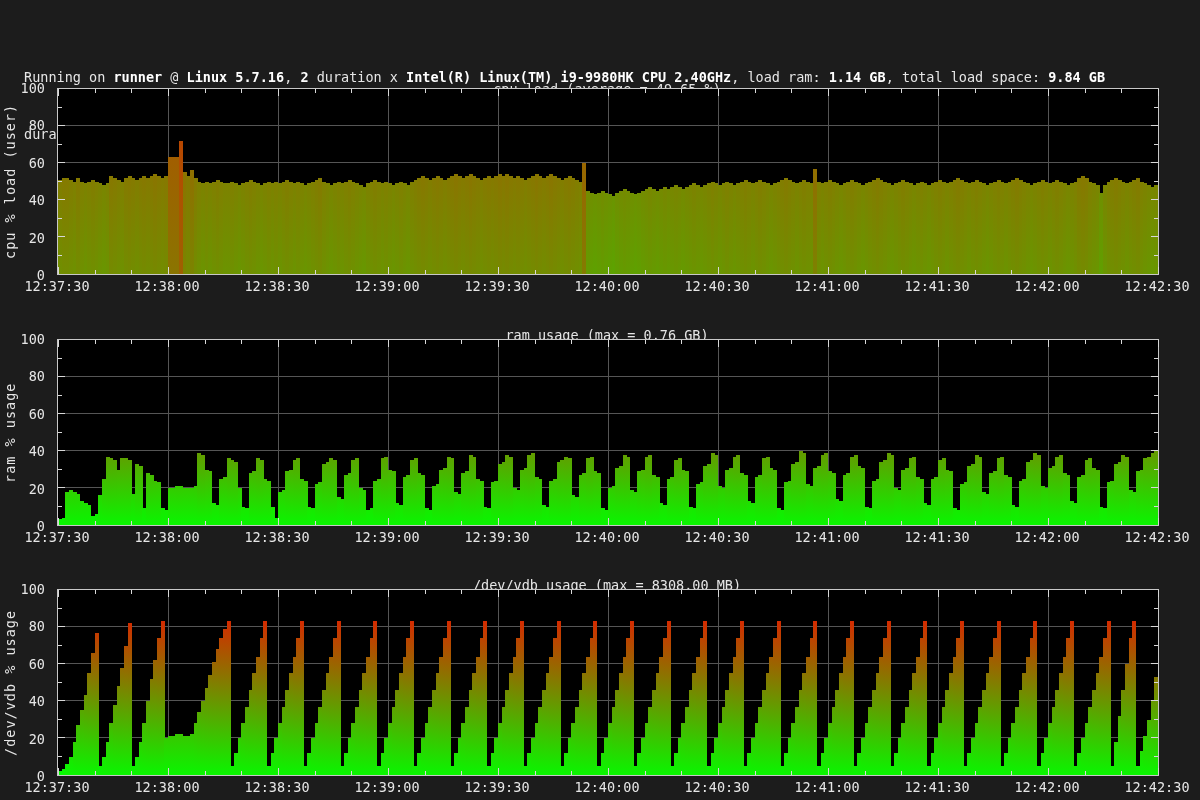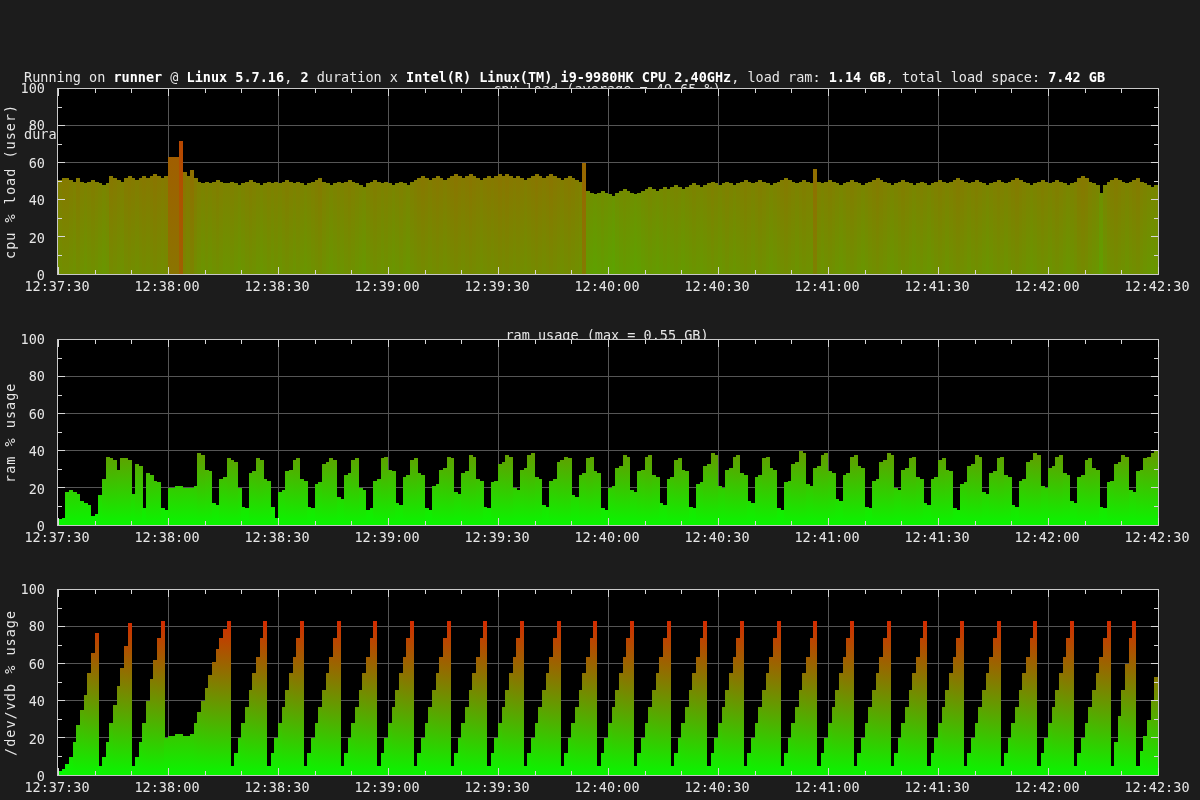--- a/index.html
+++ b/index.html
@@ -55,21 +55,21 @@
   .xticks{position:absolute;left:57px;top:213px;width:1100px;height:16px;}
   .chart:nth-of-type(2) .xticks,.chart:nth-of-type(3) .xticks{top:218px;}
   .xtick{position:absolute;transform:translateX(-50%);white-space:nowrap;}
 </style>
 </head>
 <body>
 
 <div id="page">
 
   <div class="header">
-    <div id="hline1"><span>Running on </span><b>runner</b><span> @ </span><b>Linux 5.7.16</b><span>, </span><b>2</b><span> duration x </span><b>Intel(R) Linux(TM) i9-9980HK CPU 2.40GHz</b><span>, load ram: </span><b>1.14 GB</b><span>, total load space: </span><b>7.42 GB</b></div>
+    <div id="hline1"><span>Running on </span><b>runner</b><span> @ </span><b>Linux 5.7.16</b><span>, </span><b>2</b><span> duration x </span><b>Intel(R) Linux(TM) i9-9980HK CPU 2.40GHz</b><span>, load ram: </span><b>1.14 GB</b><span>, total load space: </span><b>9.84 GB</b></div>
     <div id="hline2"><span>duration: </span><b>2022-02-10 12:37:30</b><span> .. </span><b>2022-02-10 12:42:29</b><span> (4.98 minutes)</span></div>
   </div>
 
   <section class="chart">
     <div class="title">cpu load (average = 49.65 %)</div>
     <div class="ylabel">cpu % load (user)</div>
     <div class="yticks">
         <div class="ytick" style="bottom: 0%;">0</div>
         <div class="ytick" style="bottom: 20%;">20</div>
         <div class="ytick" style="bottom: 40%;">40</div>
@@ -485,21 +485,21 @@
         <div class="xtick" style="left: 50%;">12:40:00</div>
         <div class="xtick" style="left: 60%;">12:40:30</div>
         <div class="xtick" style="left: 70%;">12:41:00</div>
         <div class="xtick" style="left: 80%;">12:41:30</div>
         <div class="xtick" style="left: 90%;">12:42:00</div>
         <div class="xtick" style="left: 100%;">12:42:30</div>
       </div>
   </section>
 
   <section class="chart">
-    <div class="title">ram usage (max = 0.55 GB)</div>
+    <div class="title">ram usage (max = 0.76 GB)</div>
     <div class="ylabel">ram % usage</div>
     <div class="yticks">
         <div class="ytick" style="bottom: 0%;">0</div>
         <div class="ytick" style="bottom: 20%;">20</div>
         <div class="ytick" style="bottom: 40%;">40</div>
         <div class="ytick" style="bottom: 60%;">60</div>
         <div class="ytick" style="bottom: 80%;">80</div>
         <div class="ytick" style="bottom: 100%;">100</div>
       </div>
     <div class="plot">
@@ -910,20 +910,21 @@
         <div class="xtick" style="left: 50%;">12:40:00</div>
         <div class="xtick" style="left: 60%;">12:40:30</div>
         <div class="xtick" style="left: 70%;">12:41:00</div>
         <div class="xtick" style="left: 80%;">12:41:30</div>
         <div class="xtick" style="left: 90%;">12:42:00</div>
         <div class="xtick" style="left: 100%;">12:42:30</div>
       </div>
   </section>
 
   <section class="chart">
+    <div class="title">/dev/vdb usage (max = 8308.00 MB)</div>
     <div class="ylabel">/dev/vdb % usage</div>
     <div class="yticks">
         <div class="ytick" style="bottom: 0%;">0</div>
         <div class="ytick" style="bottom: 20%;">20</div>
         <div class="ytick" style="bottom: 40%;">40</div>
         <div class="ytick" style="bottom: 60%;">60</div>
         <div class="ytick" style="bottom: 80%;">80</div>
         <div class="ytick" style="bottom: 100%;">100</div>
       </div>
     <div class="plot">

